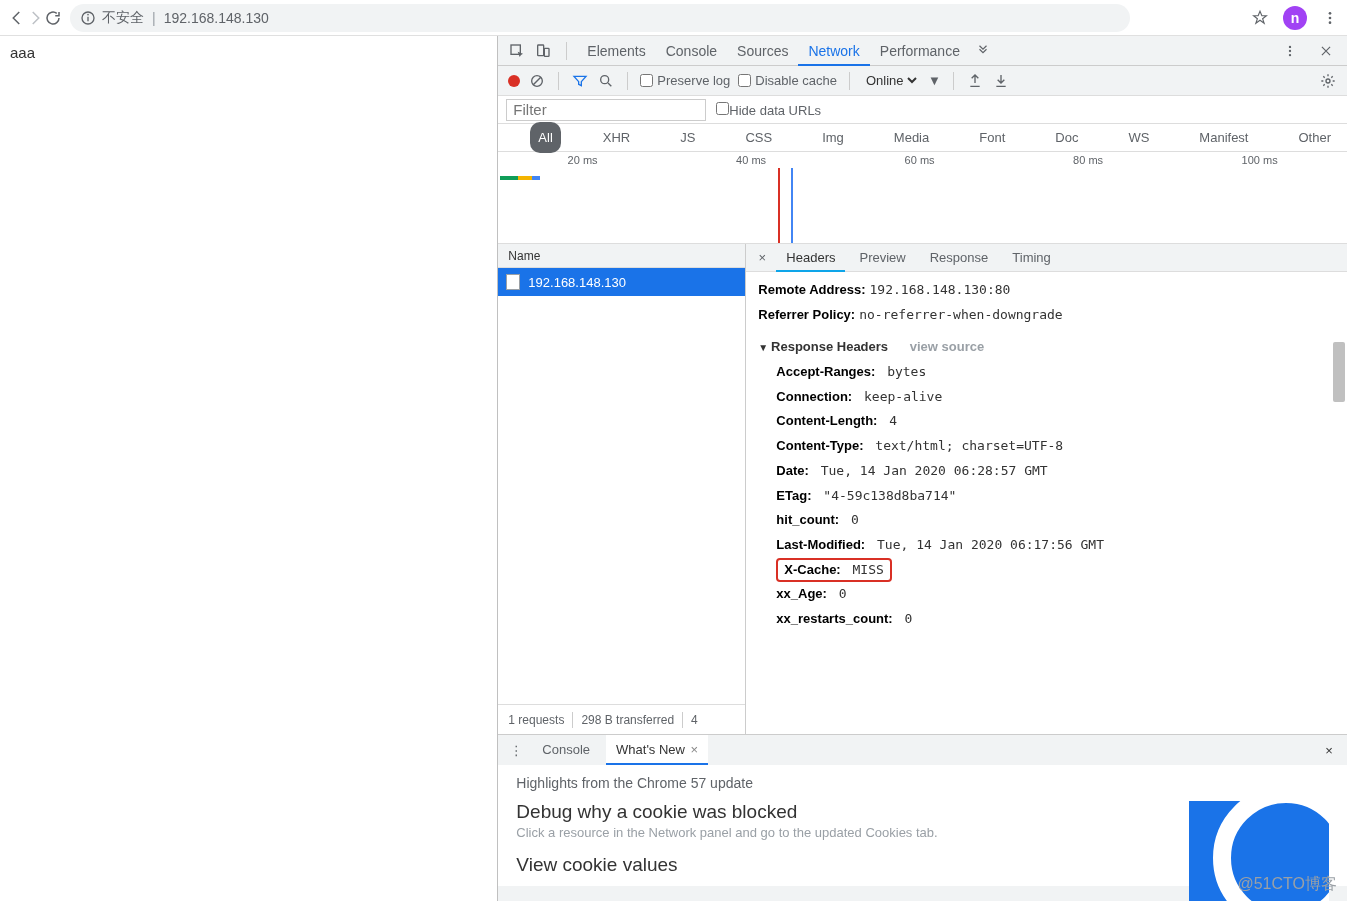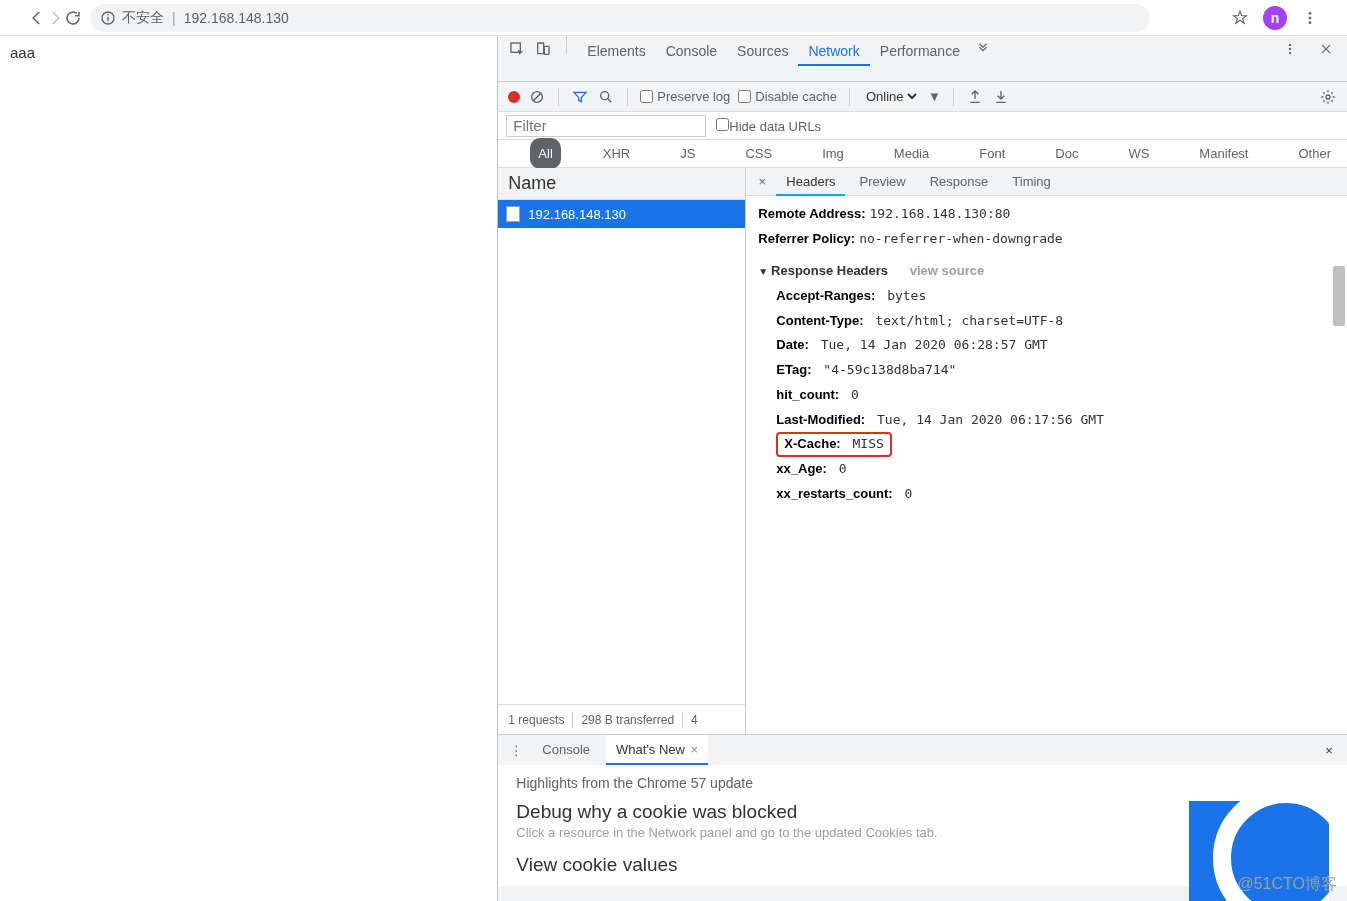--- a/index.html
+++ b/index.html
@@ -1,33 +1,33 @@
 <!DOCTYPE html>
 <html><head>
 <meta charset="utf-8">
 <style>
   * { box-sizing: border-box; margin: 0; padding: 0; font-family: "Segoe UI", Arial, sans-serif; }
   body { width: 1347px; height: 901px; overflow: hidden; background: #fff; font-size: 13px; color: #333; }
 
   
-  .toolbar { height: 36px; display: flex; align-items: center; gap: 0; padding: 0 28px; background: #fff; border-bottom: 1px solid #e0e0e0; }
+  .toolbar { height: 36px; display: flex; align-items: center; gap: 0; padding: 0 8px; background: #fff; border-bottom: 1px solid #e0e0e0; }
   .toolbar .nav-icon { width: 18px; height: 18px; display: flex; align-items: center; justify-content: center; cursor: pointer; color: #5f6368; }
   .toolbar .omnibox { flex: 1; height: 28px; border-radius: 14px; background: #f1f3f4; display: flex; align-items: center; padding: 0 10px; color: #5f6368; font-size: 14px; margin: 0 8px; max-width: 1060px; }
   .omnibox .insecure { margin-left: 6px; }
   .omnibox .divider { margin: 0 8px; color: #9aa0a6; }
   .toolbar .right { display: flex; align-items: center; gap: 14px; margin-left: auto; }
   .avatar { width: 24px; height: 24px; border-radius: 50%; background: #a142f4; display:flex; align-items:center; justify-content:center; color:#fff; font-weight:bold; font-size:14px; }
 
   
   .main { display: flex; height: calc(901px - 36px); }
   .page-view { width: 650px; padding: 8px 10px; font-size: 15px; }
   .devtools { flex: 1; display: flex; flex-direction: column; border-left: 1px solid #c0c0c0; background:#fff;}
 
   
-  .dt-tabs { height: 46px; display: flex; align-items: flex-start; border-bottom: 1px solid #ccc; font-size: 14px; background:#f1f3f4; padding-left:6px; }
+  .dt-tabs { height: 30px; display: flex; align-items: center; border-bottom: 1px solid #ccc; font-size: 14px; background:#f1f3f4; padding-left:6px; }
   .dt-tabs .square-icon { width:26px; height:26px; display:flex; align-items:center; justify-content:center; color:#5f6368; cursor:pointer; }
   .dt-tabs .sep { width:1px; background:#ccc; height:18px; margin:0 10px;}
   .dt-tab { padding: 0 10px; height:30px; line-height:30px; cursor:pointer; color:#5f6368; }
   .dt-tab.active { color:#1a73e8; border-bottom:2px solid #1a73e8; }
   .dt-tabs .right { margin-left:auto; display:flex; gap:10px; padding-right:8px; }
 
   
   .net-bar { height: 30px; display: flex; align-items: center; gap: 8px; padding: 0 10px; border-bottom: 1px solid #ddd; font-size:13px; color:#5f6368; background:#f1f3f4;}
   .net-bar .rec { width:12px; height:12px; border-radius:50%; background:#d93025; }
   .net-bar .tool-icon { width:18px; height:18px; display:flex; align-items:center; justify-content:center; cursor:pointer; }
@@ -46,21 +46,21 @@
   
   .overview { height: 92px; border-bottom:1px solid #ddd; position:relative; font-size:11px; color:#5f6368; }
   .overview .labels { display:flex; justify-content:space-around; padding-top:2px;}
   .overview .line { position:absolute; top:16px; bottom:0; width:2px; }
   .ov-bars { position:absolute; left:2px; top:24px; height:4px; display:flex;}
   .ov-bars span{ display:block; height:4px;}
   
   
   .net-split { flex:1; display:flex; min-height:0; }
   .req-list { width:248px; display:flex; flex-direction:column; border-right:1px solid #ccc;}
-  .req-header { height:32px; display:flex; align-items:center; padding:0 10px; background:#f1f3f4; border-bottom:1px solid #ddd; font-size:18px;}
+  .req-header { height:24px; display:flex; align-items:center; padding:0 10px; background:#f1f3f4; border-bottom:1px solid #ddd; font-size:12px;}
   .req-row { height:28px; display:flex; align-items:center; gap:8px; padding:0 8px; background:#1a73e8; color:#fff; font-size:13px;}
   .req-row .doc-icon { width:14px; height:16px; background:#fff; border:1px solid #9aa0a6;}
   .req-footer { margin-top:auto; height:30px; border-top:1px solid #ddd; display:flex; align-items:center; padding:0 10px; font-size:12px; color:#5f6368; gap:8px;}
   .req-footer .fsep{ width:1px; height:16px; background:#ccc;}
 
   .details { flex:1; display:flex; flex-direction:column; min-width:0;}
   .det-tabs { height:28px; display:flex; align-items:center; padding:0 6px; border-bottom:1px solid #ddd; background:#f1f3f4; font-size:13px; gap:4px;}
   .det-tabs .close{ width:20px; text-align:center; color:#5f6368; cursor:pointer;}
   .det-tab { padding:0 10px; height:28px; line-height:28px; cursor:pointer; color:#5f6368;}
   .det-tab.active { color:#333; border-bottom:2px solid #0ea5e9; }
@@ -251,20 +251,36 @@
       <span class="chip">CSS</span>
       <span class="chip">Img</span>
       <span class="chip">Media</span>
       <span class="chip">Font</span>
       <span class="chip">Doc</span>
       <span class="chip">WS</span>
       <span class="chip">Manifest</span>
       <span class="chip">Other</span>
     </div>
 
+    <div class="overview">
+      <div class="labels">
+        <span>20 ms</span>
+        <span>40 ms</span>
+        <span>60 ms</span>
+        <span>80 ms</span>
+        <span>100 ms</span>
+      </div>
+      <div class="ov-bars">
+        <span style="width:18px;background:#0f9d58"></span>
+          <span style="width:14px;background:#f4b400"></span>
+          <span style="width:8px;background:#4285f4"></span>
+      </div>
+      <div class="line" style="left:33%; background:#d93025;"></div>
+      <div class="line" style="left:34.5%; background:#4285f4;"></div>
+    </div>
 
     <div class="net-split">
       <div class="req-list">
         <div class="req-header">Name</div>
         <div class="req-row">
           <div class="doc-icon"></div>
           <span>192.168.148.130</span>
         </div>
         <div class="req-footer">
           <span>1 requests</span>
@@ -285,20 +301,22 @@
         </div>
         <div class="hdr-body">
           <div class="kv"><b>Remote Address:</b><span class="v">192.168.148.130:80</span></div>
           <div class="kv"><b>Referrer Policy:</b><span class="v">no-referrer-when-downgrade</span></div>
           <div class="section">
             <span class="section-title">Response Headers</span>
             <span class="view-source">view source</span>
           </div>
           <div class="resp-list" id="resp-list">
               <div class="kv"><b>Accept-Ranges:</b><span class="v"> bytes</span></div>
+              <div class="kv"><b>Connection:</b><span class="v"> keep-alive</span></div>
+              <div class="kv"><b>Content-Length:</b><span class="v"> 4</span></div>
               <div class="kv"><b>Content-Type:</b><span class="v"> text/html; charset=UTF-8</span></div>
               <div class="kv"><b>Date:</b><span class="v"> Tue, 14 Jan 2020 06:28:57 GMT</span></div>
               <div class="kv"><b>ETag:</b><span class="v"> "4-59c138d8ba714"</span></div>
               <div class="kv"><b>hit_count:</b><span class="v"> 0</span></div>
               <div class="kv"><b>Last-Modified:</b><span class="v"> Tue, 14 Jan 2020 06:17:56 GMT</span></div>
               <div class="kv"><span class="highlight"><b>X-Cache:</b><span class="v"> MISS</span></span></div>
               <div class="kv"><b>xx_Age:</b><span class="v"> 0</span></div>
               <div class="kv"><b>xx_restarts_count:</b><span class="v"> 0</span></div>
             </div>
           <div class="scrollbar"></div>

